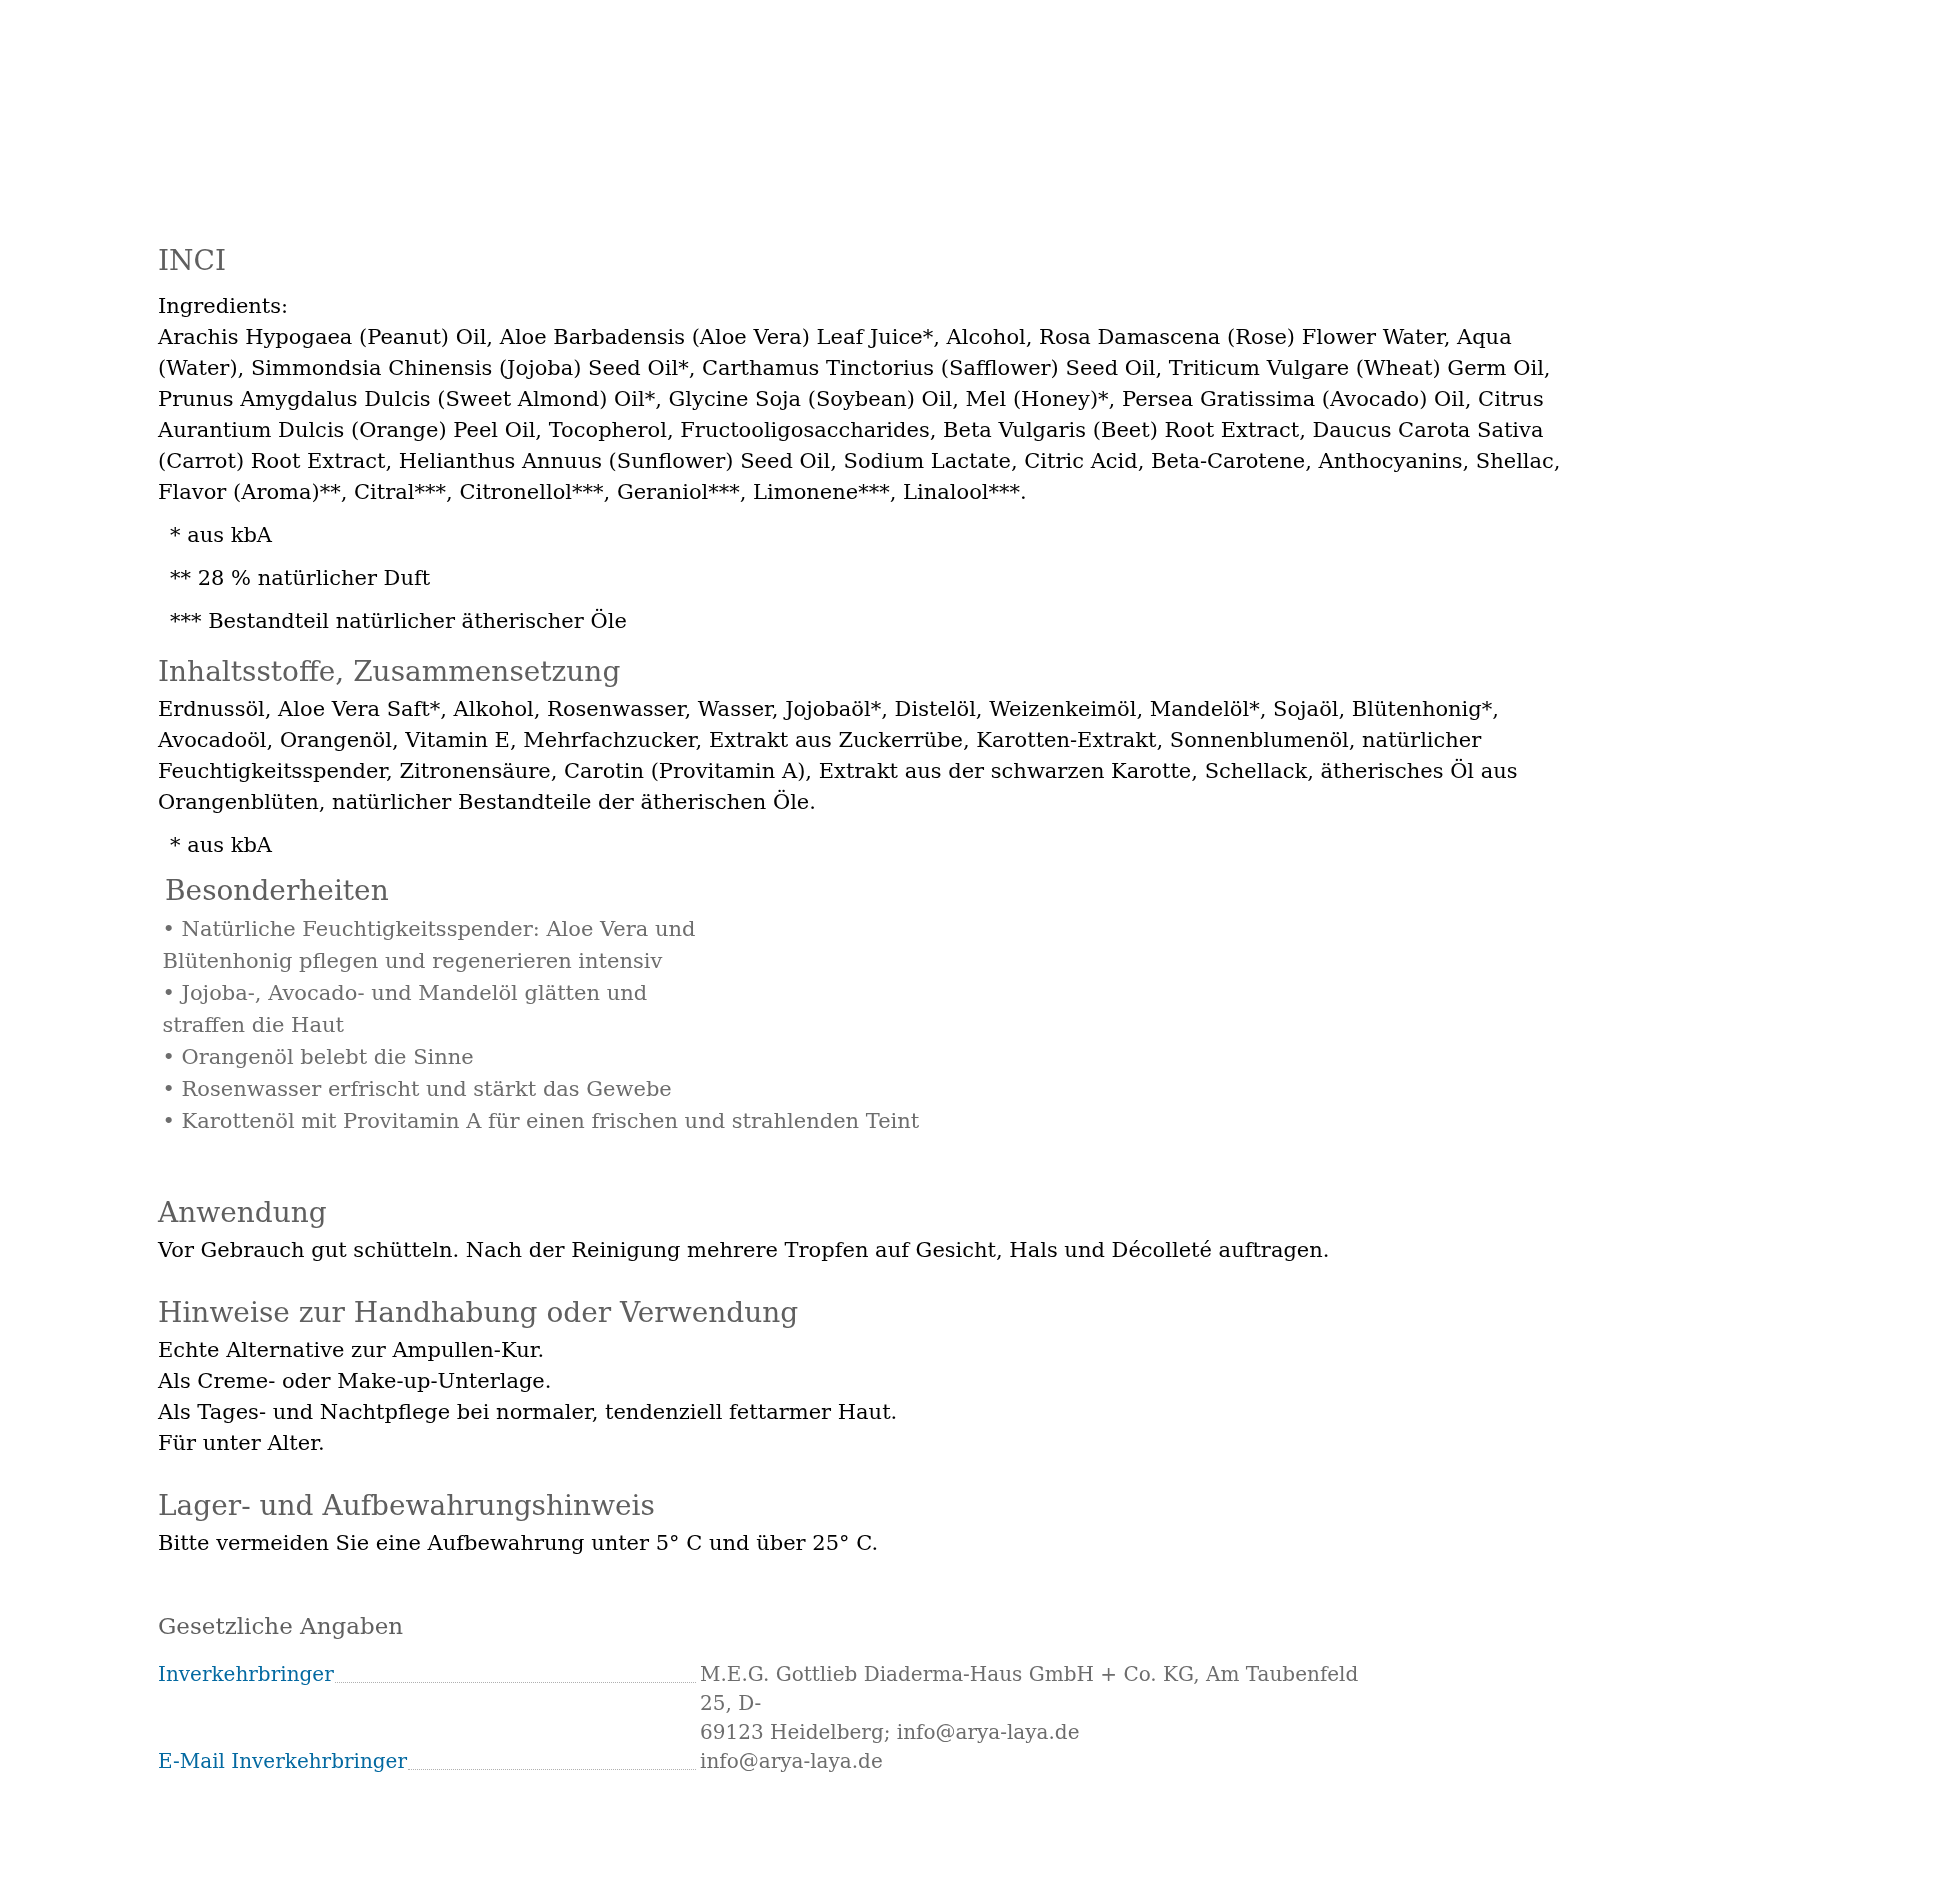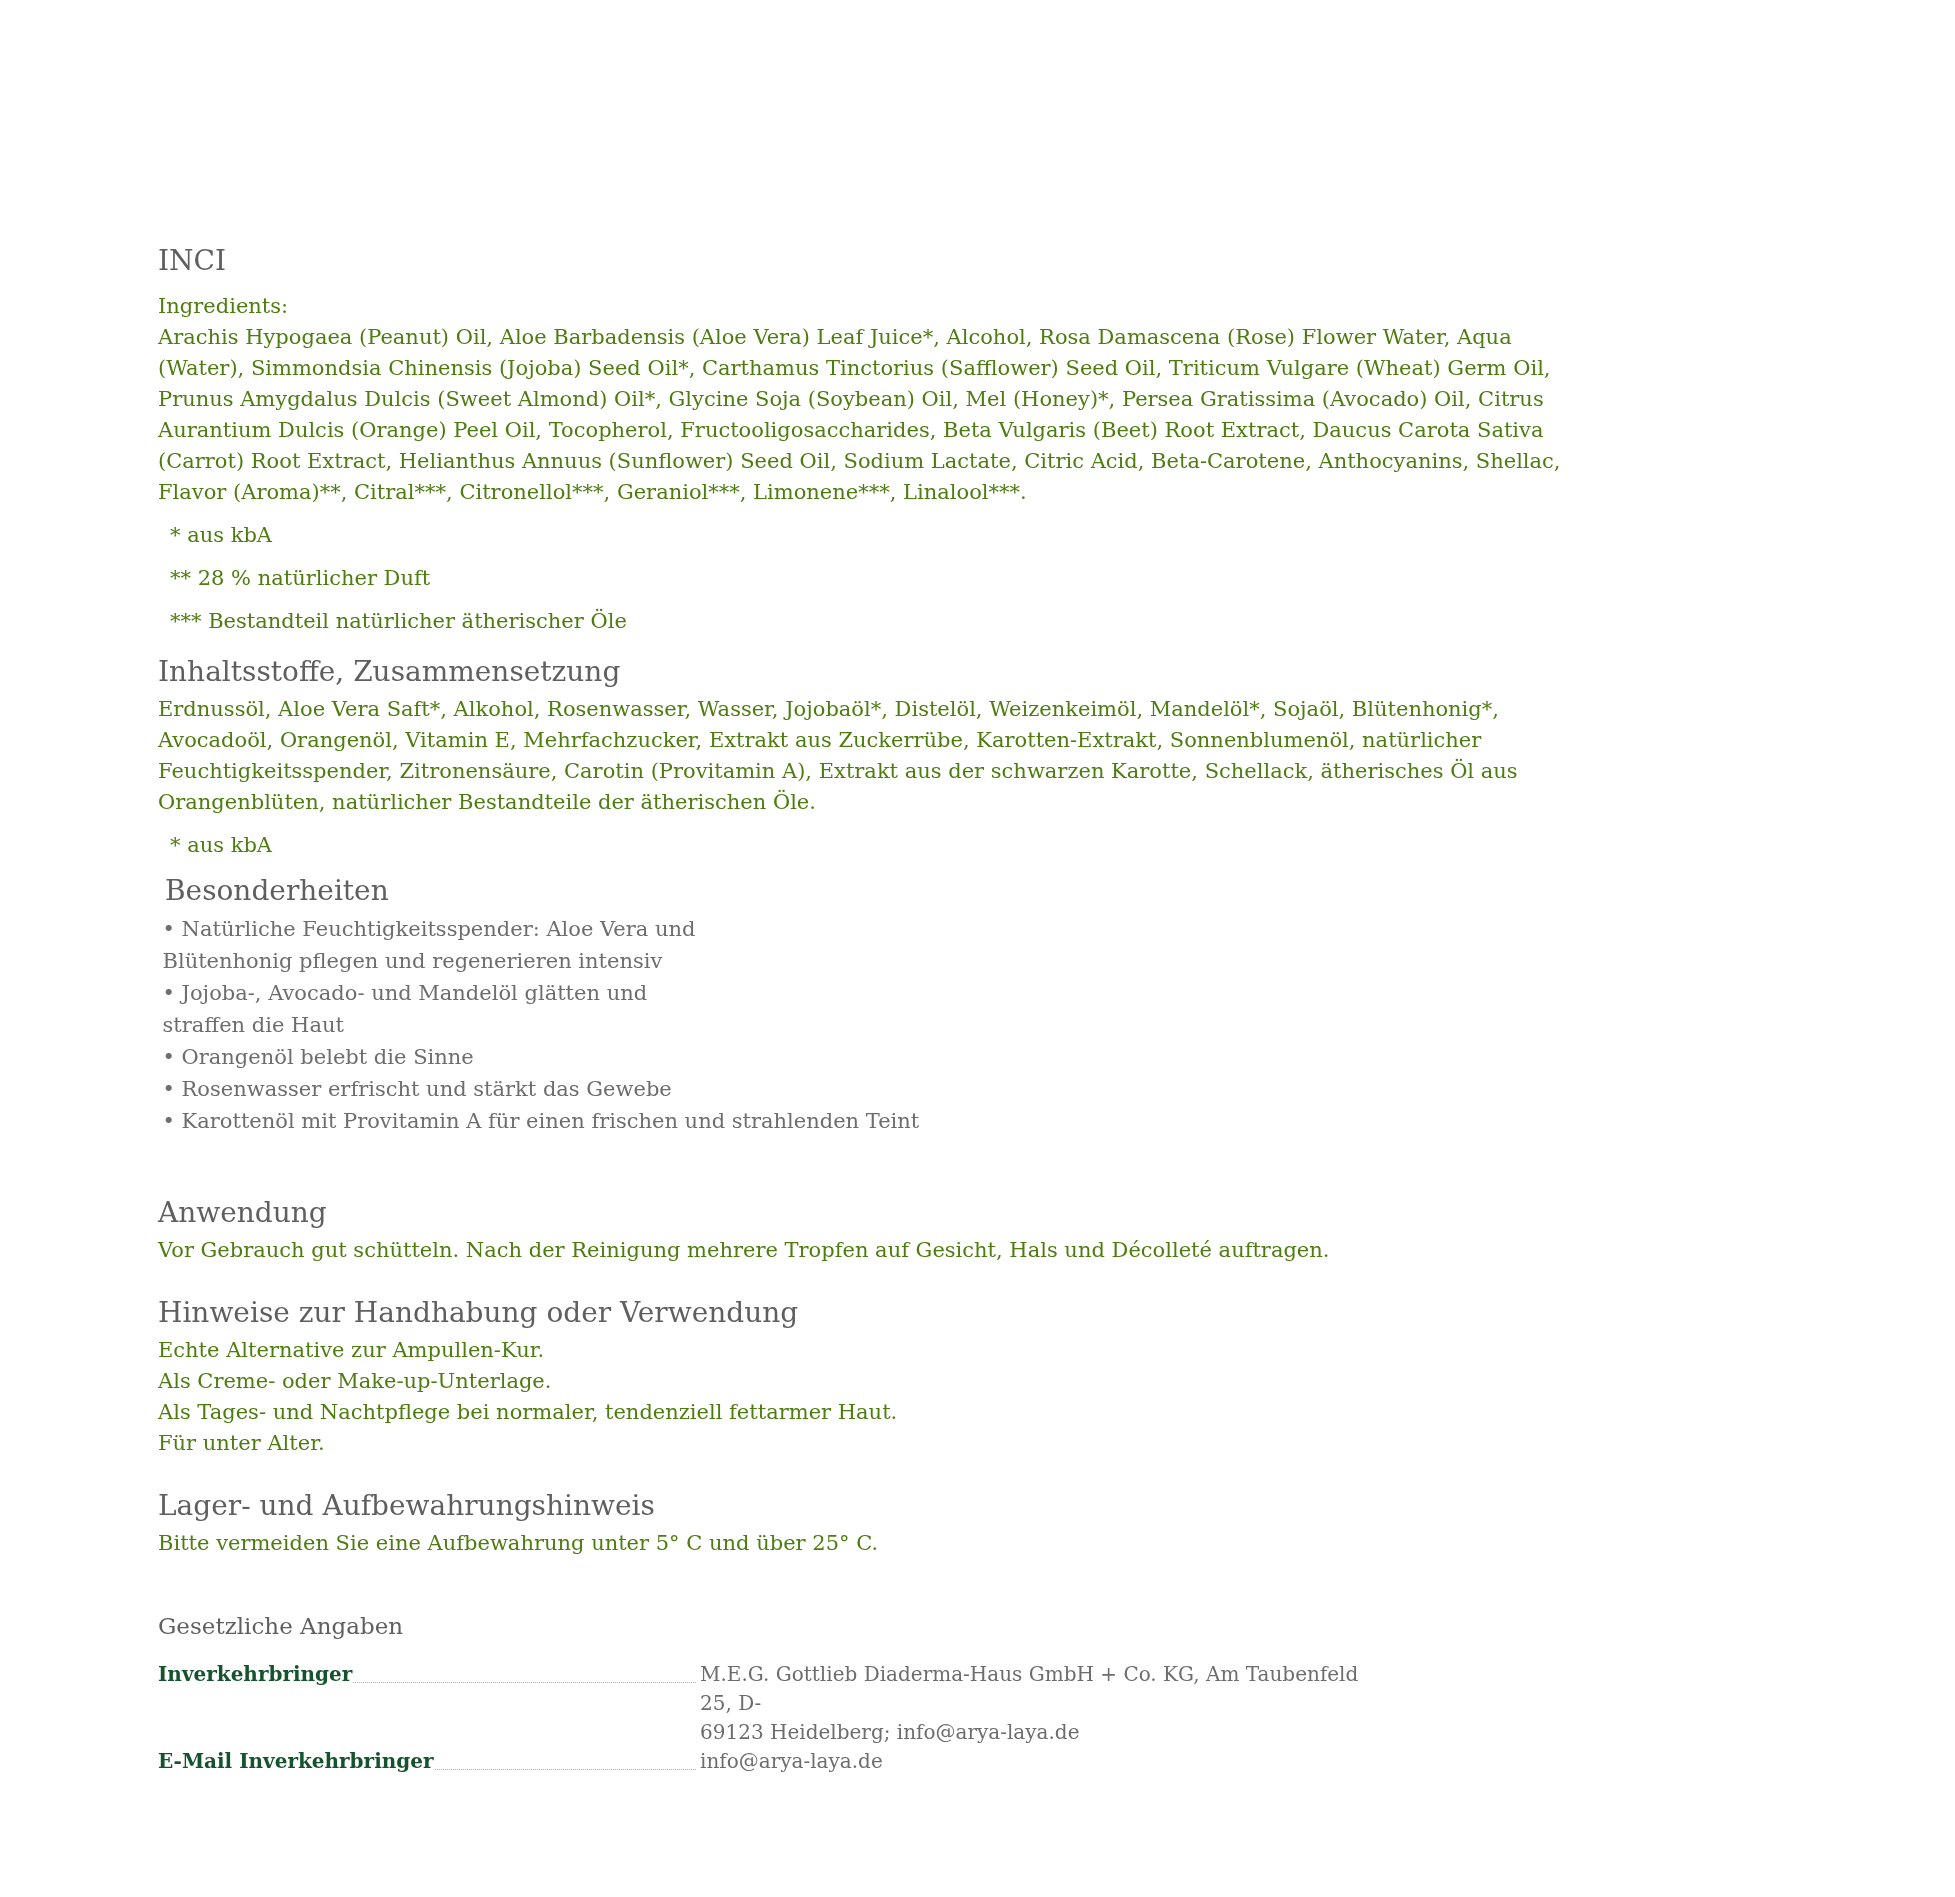--- a/index.html
+++ b/index.html
@@ -24,21 +24,21 @@
   .sec-heading {
     font-size: 28px;
     line-height: 36px;
     font-weight: normal;
     color: #5f5f5f;
     margin: 0;
   }
   .body-block {
     font-size: 21px;
     line-height: 31px;
-    color: #4d7c0f;
+    color: #000000;
     margin: 0;
   }
   .mt-after-heading { margin-top: 12px; }
   .para { margin: 0; }
   .foot-line { margin: 12px; }
 
   #sec-inhaltsstoffe-heading { margin-top: 17px; }
   #inhaltsstoffe-block { margin-top: 4px; }
 
   #sec-besonderheiten-heading { margin-top: 8px; margin-left: 7px; }
@@ -73,22 +73,22 @@
     color: #6d6d6d;
   }
   .legal-row { display: flex; align-items: flex-start; }
   .legal-left {
     width: 542px;
     flex: 0 0 542px;
     display: flex;
     align-items: flex-end;
   }
   .legal-label {
-    font-weight: bold;
-    color: #14532d;
+    font-weight: normal;
+    color: #0369a1;
     white-space: nowrap;
   }
   .legal-leader {
     flex: 1 1 auto;
     border-bottom: 1px dotted #b0b0b0;
     margin: 0 4px 6px 1px;
     height: 0.5px;
   }
   .legal-right {
     flex: 1 1 auto;

